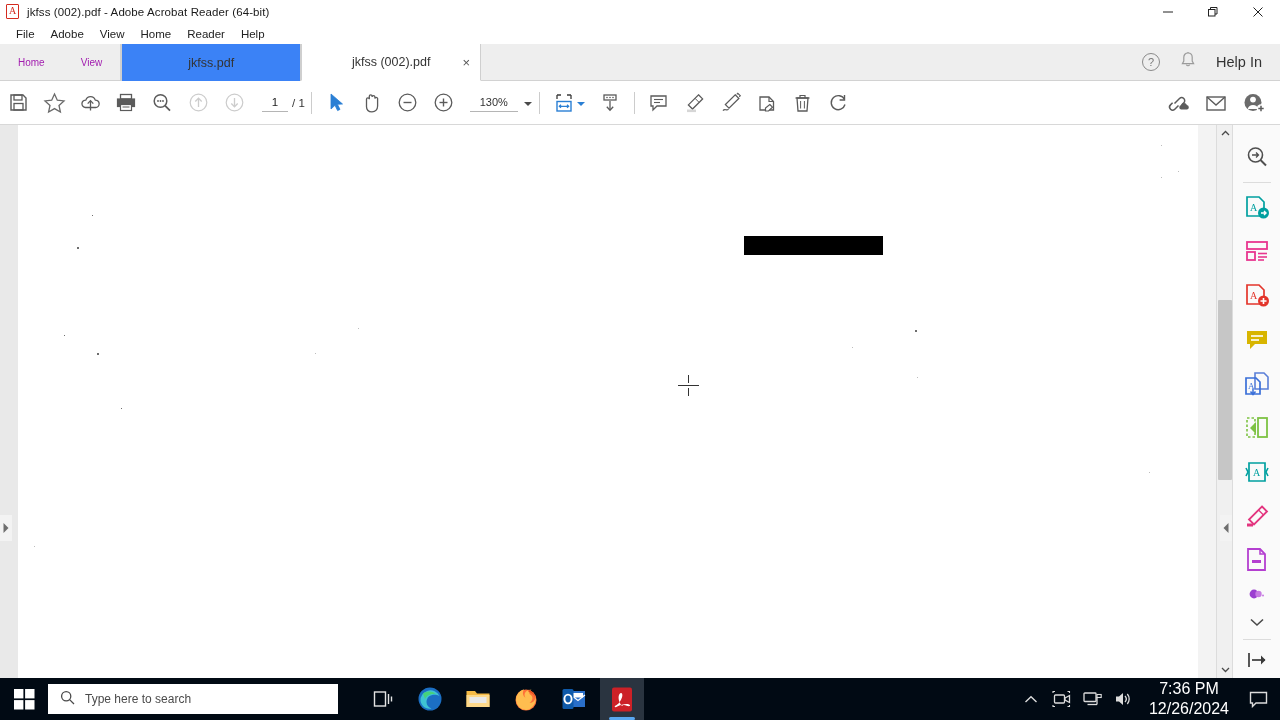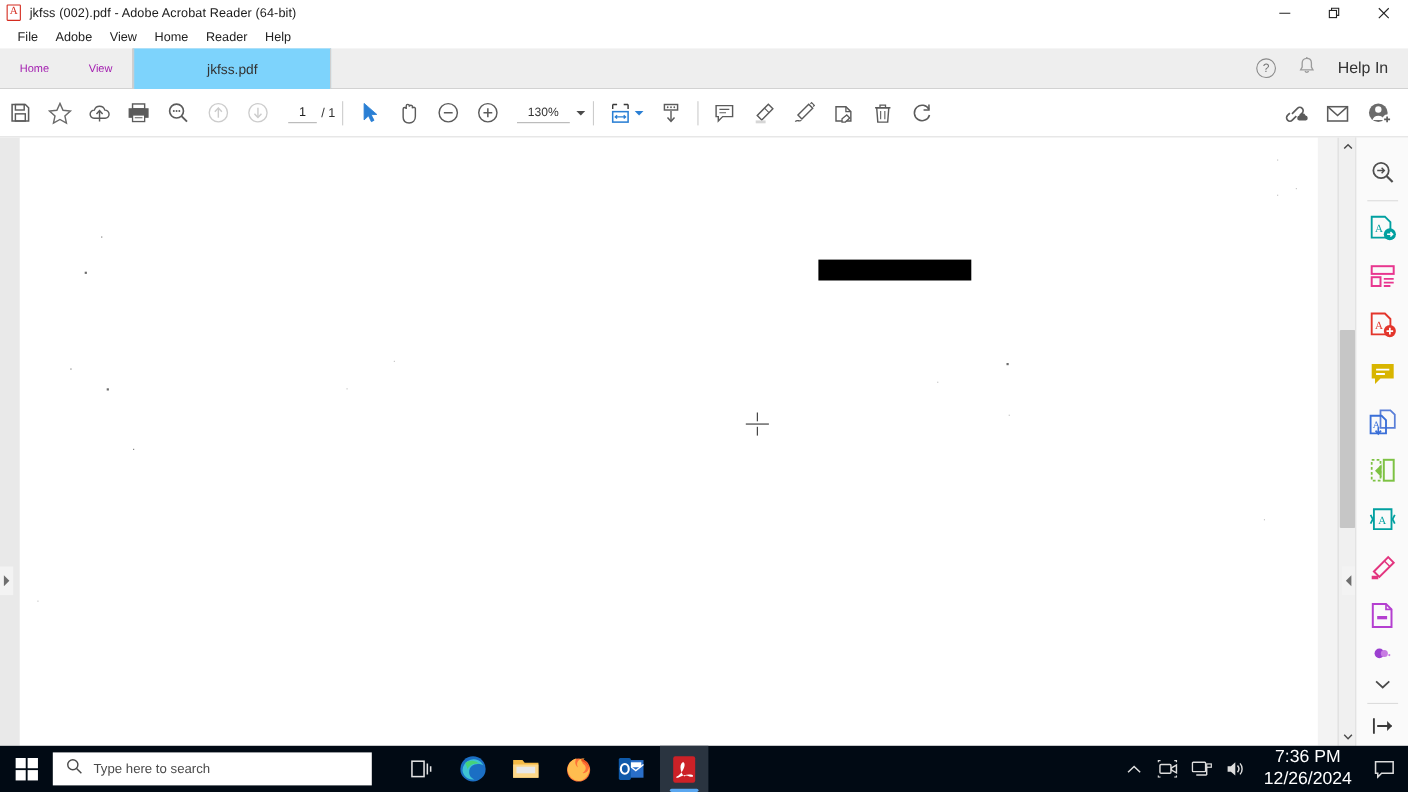--- a/index.html
+++ b/index.html
@@ -40,21 +40,21 @@
     display:flex; align-items:stretch;
   }
   .homebtn {
     display:flex; align-items:center; justify-content:center;
     font-size:10px; color:#a21caf; padding:0 18px; height:37px;
   }
   .tab-sep { width:1px; background:#cfcfcf; height:37px; }
   .doctab {
     position:relative; width:180px; height:37px;
     display:flex; align-items:center; justify-content:center;
-    background:#7dd3fc; border-right:1px solid #cfcfcf; border-left:1px solid #cfcfcf;
+    background:#3b82f6; border-right:1px solid #cfcfcf; border-left:1px solid #cfcfcf;
     font-size:12.5px; color:#333;
   }
   .doctab.active { background:#ffffff; border-bottom:1px solid #ffffff; }
   .doctab .tab-close {
     position:absolute; right:10px; top:50%; transform:translateY(-50%);
     font-size:13px; color:#555; line-height:1;
   }
   .tabbar-right {
     margin-left:auto; display:flex; align-items:center; gap:20px; padding-right:18px;
   }
@@ -198,20 +198,24 @@
     <div class="menu-item">Reader</div>
     <div class="menu-item">Help</div>
   </div>
 
   <div class="tabbar">
     <div class="homebtn">Home</div>
     <div class="homebtn">View</div>
     <div class="tab-sep"></div>
     <div class="doctab">
       <span>jkfss.pdf</span>
+    </div>
+    <div class="doctab active">
+      <span>jkfss (002).pdf</span>
+      <span class="tab-close">×</span>
     </div>
     <div class="tabbar-right">
       <div class="help-circle">?</div>
       <div>
         <svg width="16" height="18" viewBox="0 0 16 18">
           <path d="M8 2 C5.3 2 3.8 3.9 3.8 6.3 V10 L2.4 12.6 H13.6 L12.2 10 V6.3 C12.2 3.9 10.7 2 8 2 Z" fill="none" stroke="#9b9b9b" stroke-width="1.2"></path>
           <path d="M6.4 13.6 a1.7 1.7 0 0 0 3.2 0" fill="none" stroke="#9b9b9b" stroke-width="1.2"></path>
           <line x1="8" y1="0.9" x2="8" y2="2" stroke="#9b9b9b" stroke-width="1.2"></line>
         </svg>
       </div>

